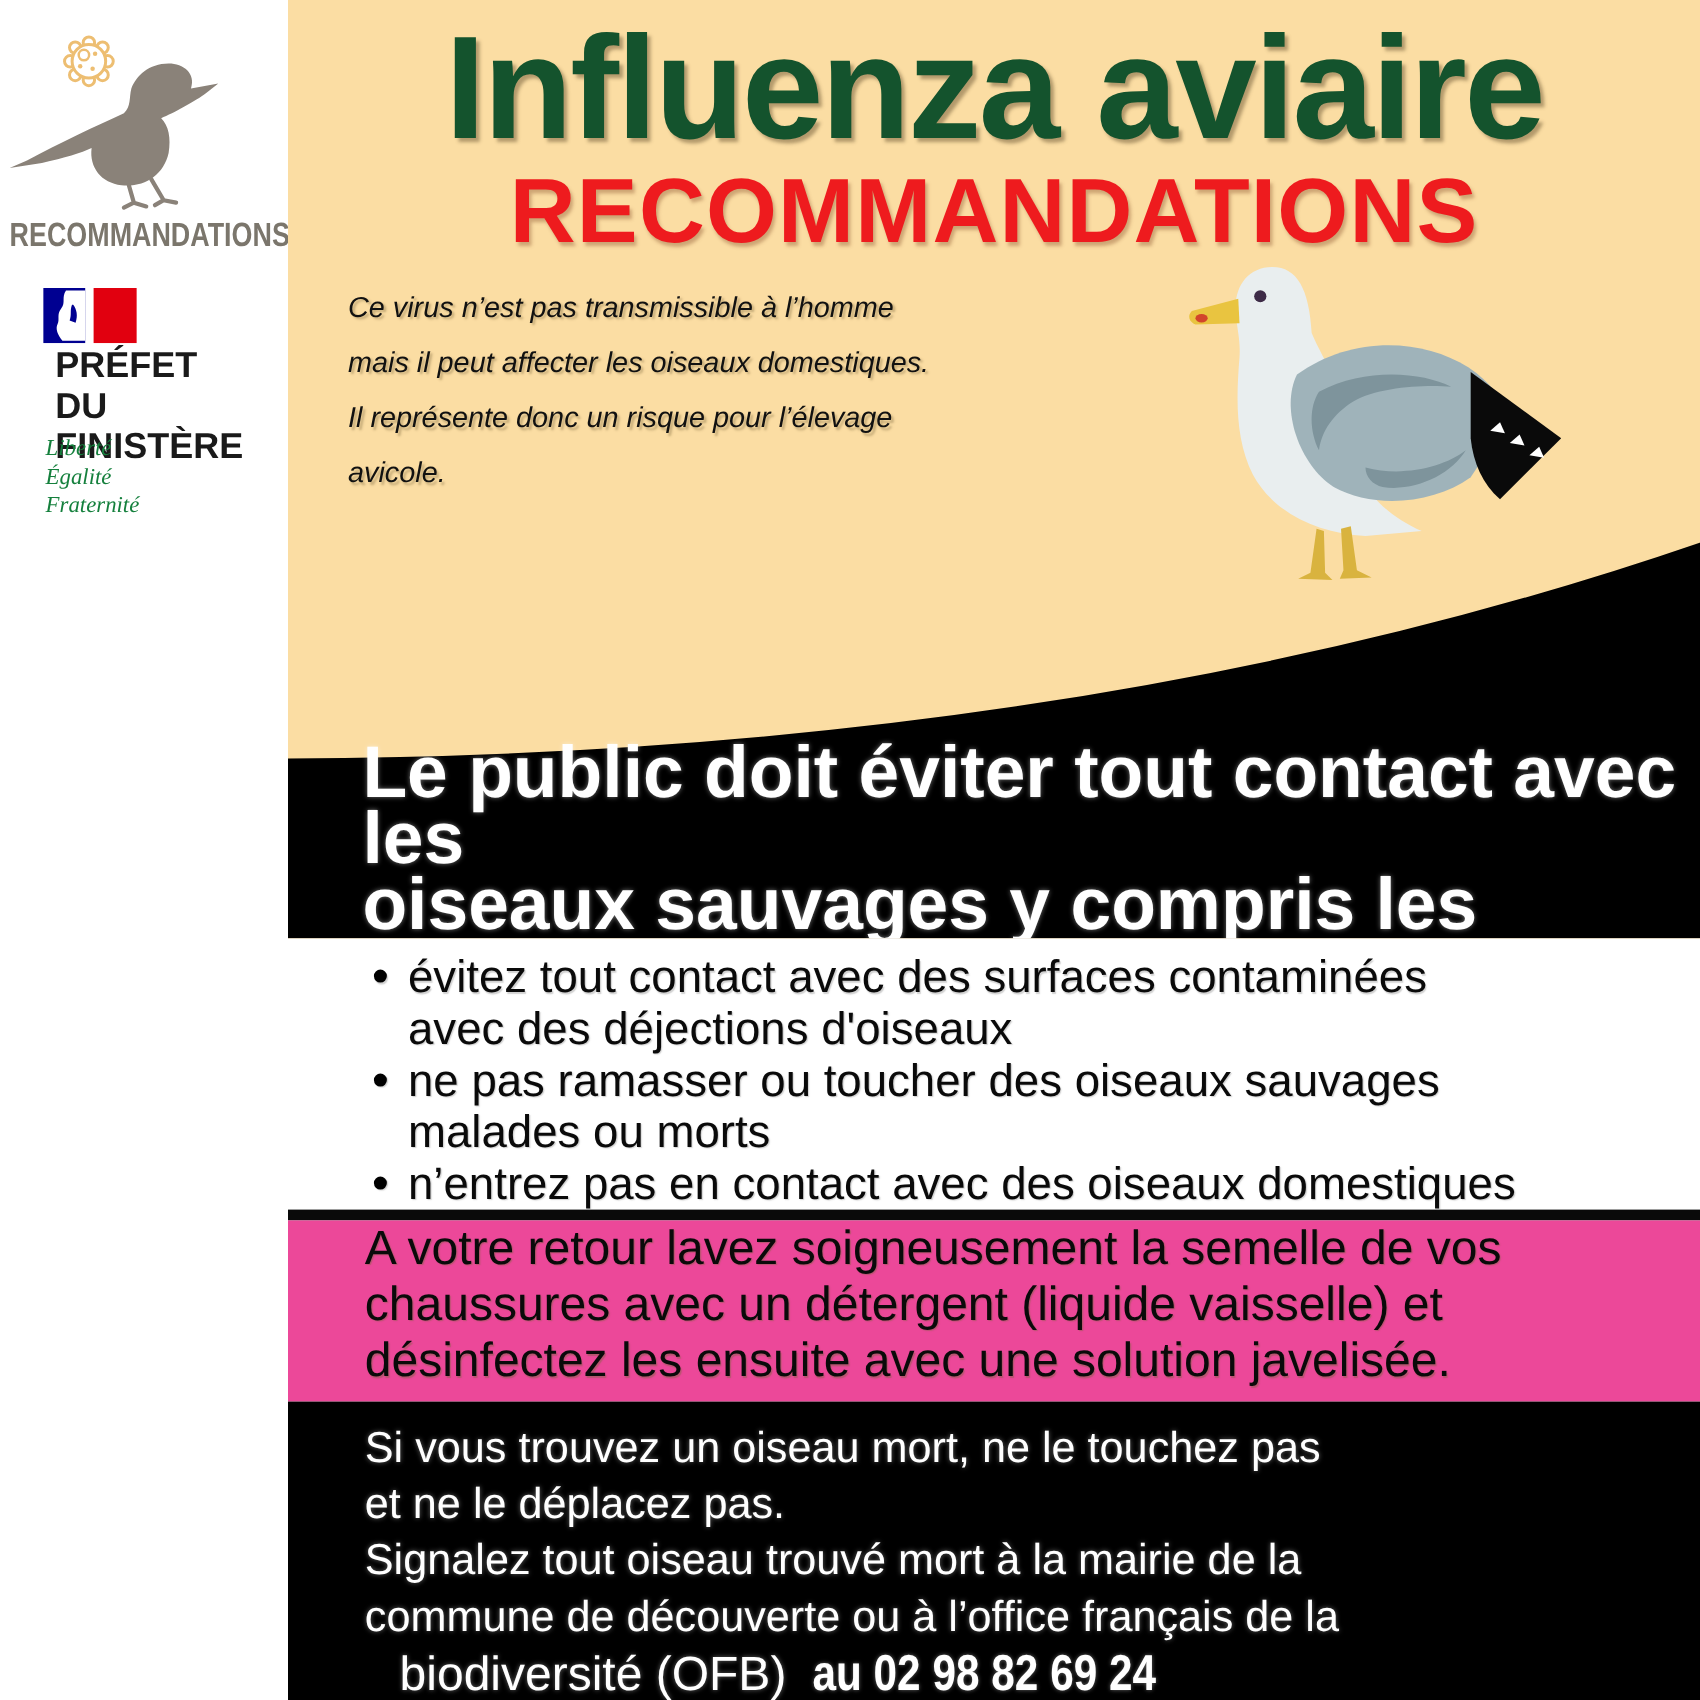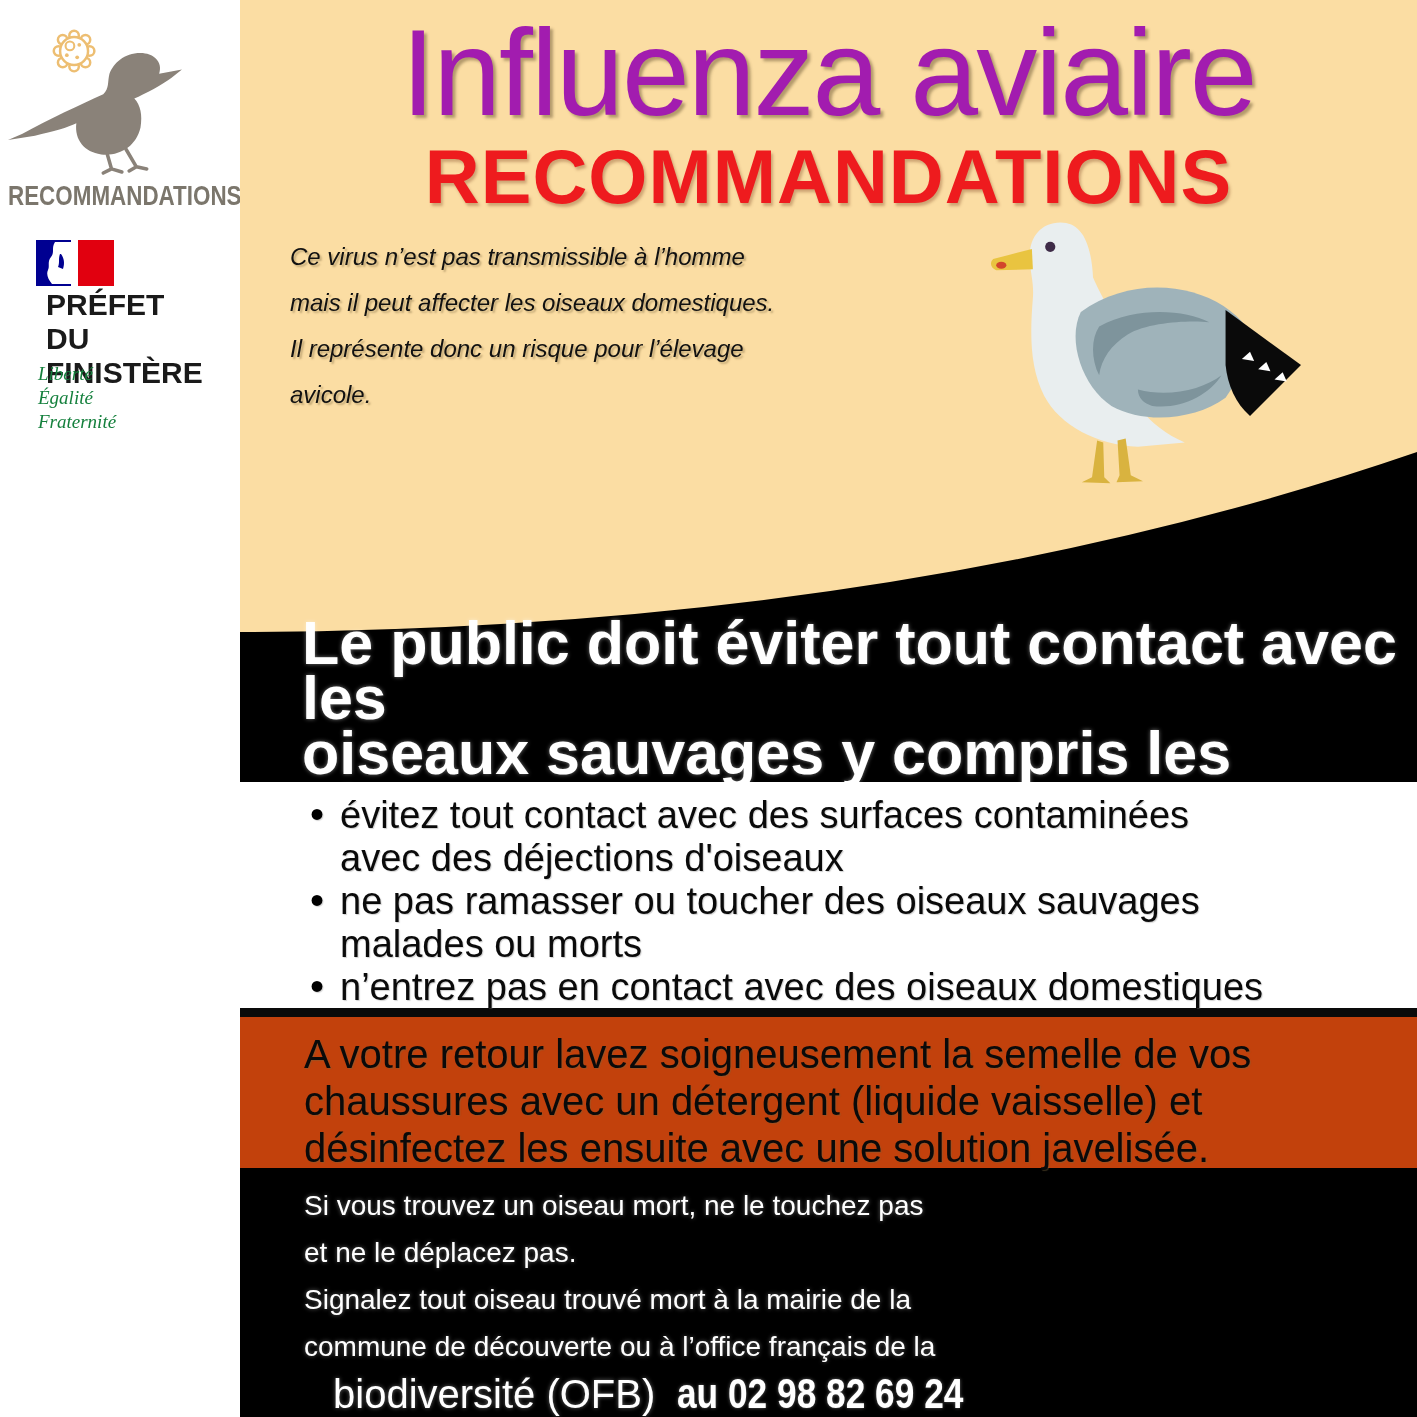--- a/index.html
+++ b/index.html
@@ -26,21 +26,21 @@
   .motto {
     position:absolute; left:38px; top:362px;
     font-family:"Liberation Serif", serif; font-style:italic;
     font-size:19px; color:#15803d; line-height:24px; white-space:pre-line;
   }
   
   .main { position:absolute; left:240px; top:0; width:1177px; height:1417px; }
   .hero { position:relative; width:1177px; height:782px; background:#fbdda3; overflow:hidden; }
   .hero-title {
     margin:0; padding-top:10px; text-align:center;
-    font-size:122px; font-weight:normal; color:#a21caf; line-height:126px; letter-spacing:-2px;
+    font-size:122px; font-weight:bold; color:#14532d; line-height:126px; letter-spacing:-2px;
     text-shadow:3px 3px 3px rgba(90,70,40,0.45);
   }
   .hero-sub {
     margin:0; text-align:center;
     font-size:76px; font-weight:bold; color:#ee1b1e; line-height:82px; letter-spacing:1px;
     text-shadow:2px 3px 3px rgba(120,60,30,0.35);
   }
   .hero-lead {
     margin:50px 0 0 50px; font-size:48px; font-weight:bold; color:#000;
     line-height:54px; white-space:pre-line; text-shadow:2px 2px 2px rgba(110,90,50,0.45);
@@ -64,30 +64,30 @@
   .bullets-section li {
     position:relative; padding-left:30px; font-size:38px; color:#0a0a0a;
     line-height:43px; white-space:pre-line; text-shadow:1px 1px 1px rgba(120,120,120,0.35);
   }
   .bullets-section li::before {
     content:"\2022"; position:absolute; left:0; top:-1px; font-size:40px; color:#000;
   }
   .rule { width:1177px; height:9px; background:#0a0a0a; }
   
   .hygiene-band {
-    width:1177px; height:151px; background:#c2410c; box-sizing:border-box;
-    padding:14px 0 0 64px; font-size:40px; color:#0a0a0a; line-height:47px;
+    width:1177px; height:151px; background:#ec4899; box-sizing:border-box;
+    padding:0 0 0 64px; font-size:40px; color:#0a0a0a; line-height:47px;
     white-space:pre-line; text-shadow:1px 1px 1px rgba(120,100,60,0.45);
   }
   
   .report-band {
     width:1177px; height:249px; background:#000; box-sizing:border-box;
     padding:14px 0 0 64px; color:#fff;
   }
-  .report-text { font-size:28px; line-height:47px; white-space:pre-line; text-shadow:0 0 4px rgba(255,255,255,0.4); }
+  .report-text { font-size:36px; line-height:47px; white-space:pre-line; text-shadow:0 0 4px rgba(255,255,255,0.4); }
   .report-last { font-size:40px; line-height:47px; white-space:nowrap; text-shadow:0 0 4px rgba(255,255,255,0.4);padding-left:29px; }
   .report-phone {
     display:inline-block; margin-left:22px; font-weight:bold; font-size:42px;
     transform:scaleX(0.84); transform-origin:left bottom;
   }
 </style>
 </head>
 <body>
 
 <div class="poster">

